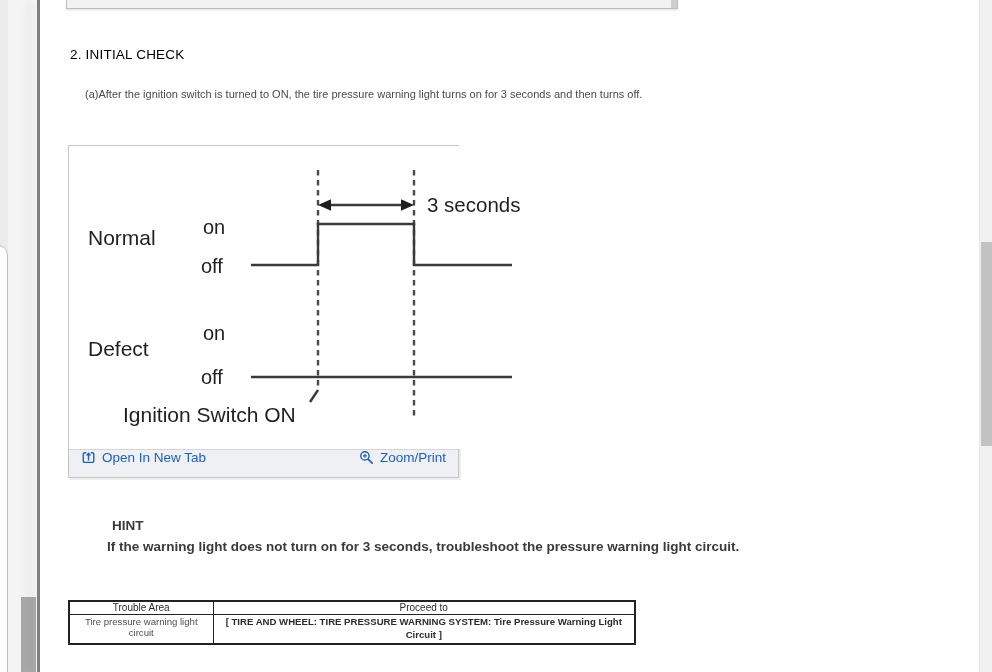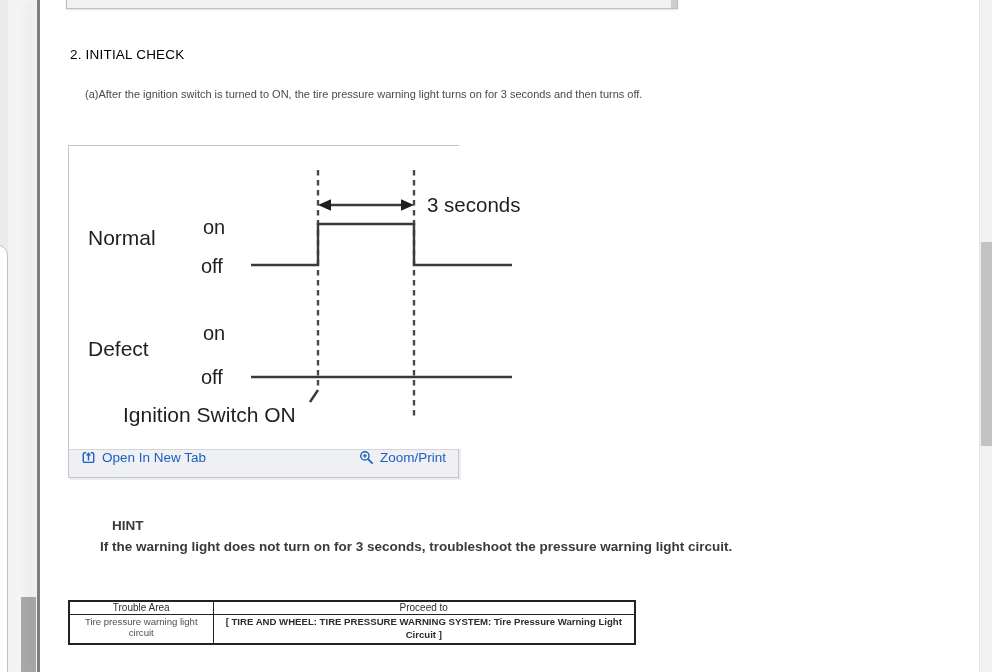--- a/index.html
+++ b/index.html
@@ -49,21 +49,21 @@
     display:flex; align-items:flex-start; justify-content:space-between; padding:0 12px;
   }
   .fig-link {
     display:flex; align-items:center; gap:6px;
     font-size:13.5px; color:#1d5fc2; cursor:pointer; text-decoration:none;
   }
   .fig-link svg { display:block; }
 
   
   .hint-label { position:absolute; left:92px; top:518px; font-size:13.5px; font-weight:bold; color:#3a3a3a;margin-left:20px; }
-  .hint-text  { position:absolute; left:100px; top:539px; font-size:13.5px; font-weight:bold; color:#3a3a3a; }
+  .hint-text  { position:absolute; left:107px; top:539px; font-size:13.5px; font-weight:bold; color:#3a3a3a; }
 
   
   .trouble-table {
     position:absolute; left:68px; top:600px;
     border-collapse:collapse; table-layout:fixed; width:566px;
     border:2px solid #222222;
   }
   .trouble-table th, .trouble-table td { border:1px solid #222222; }
   .trouble-table th {
     font-size:10px; font-weight:normal; color:#2c2c2c; text-align:center;

